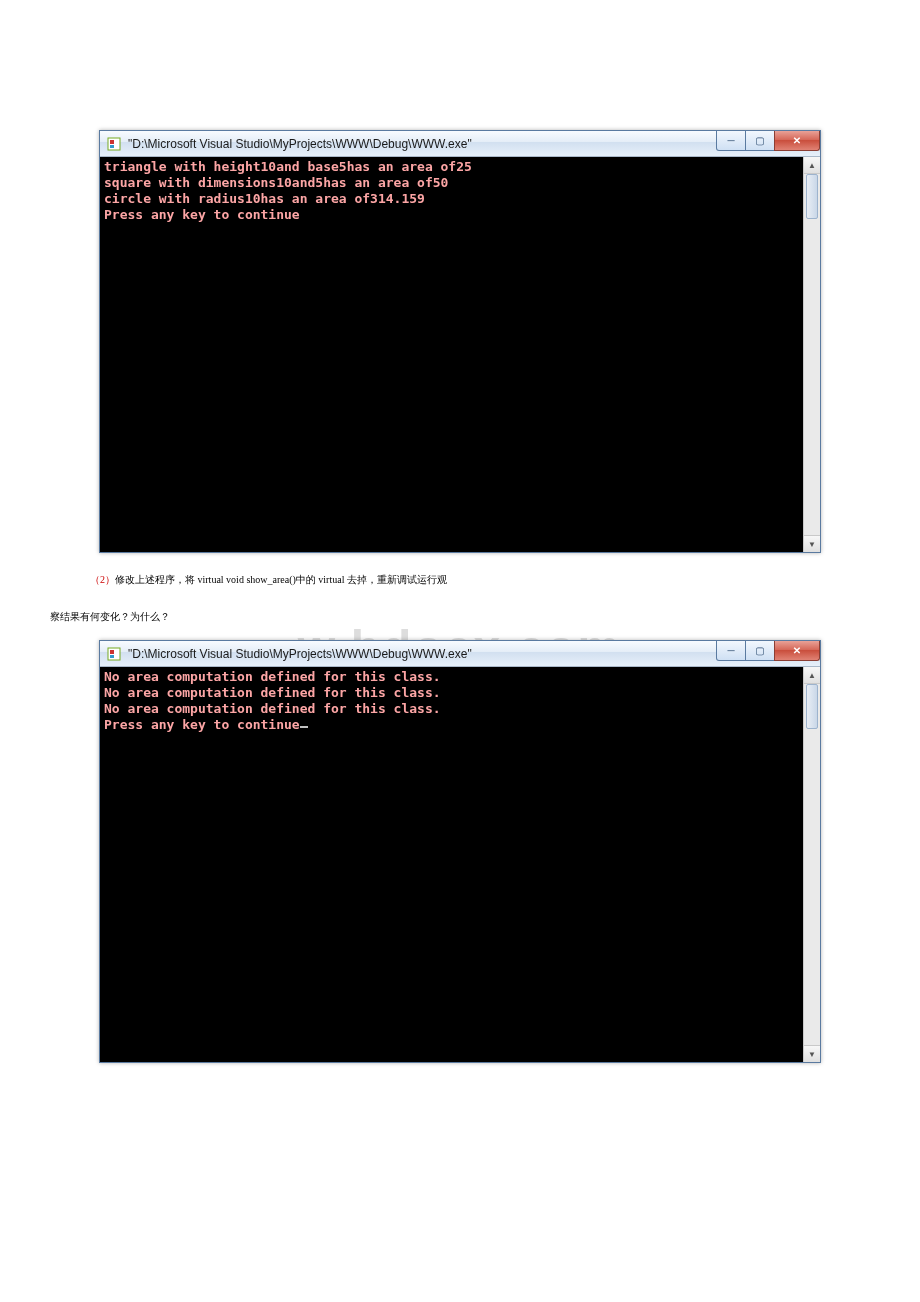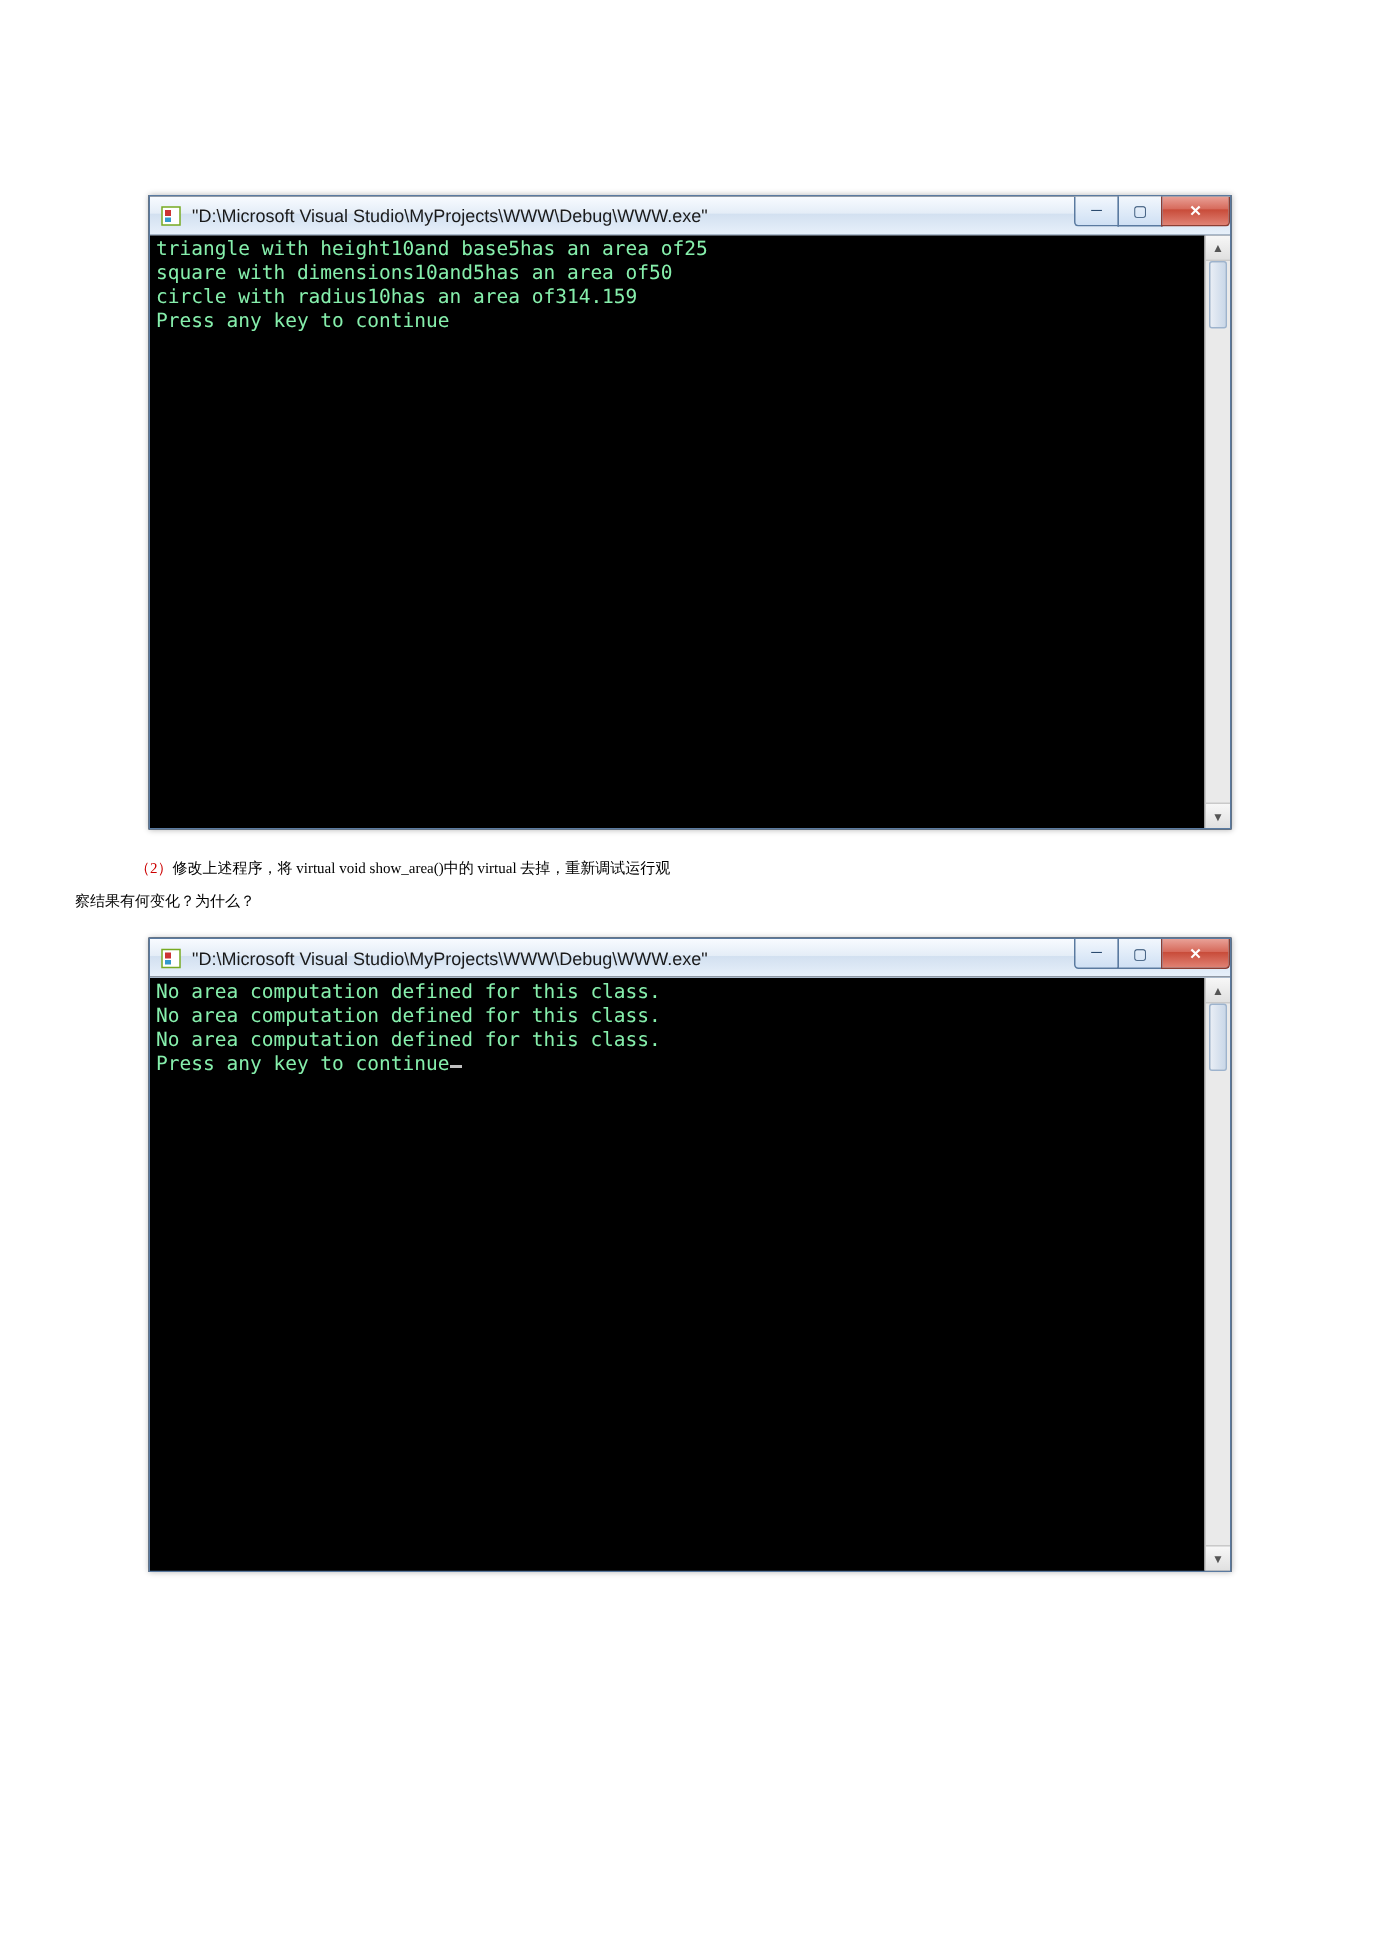--- a/index.html
+++ b/index.html
@@ -84,26 +84,27 @@
     border-color: #8b3e34;
     border-bottom-right-radius: 3px;
   }
   .console-body {
     display: flex;
     height: 395px;
   }
   .console-text {
     flex: 1;
     background: #000;
-    color: #86efac;
+    color: #fca5a5;
     font-family: "Consolas", "Lucida Console", monospace;
     font-size: 13px;
     line-height: 16px;
     padding: 2px 4px;
     white-space: pre;
+    font-weight: bold;
   }
   .console-text .cursor {
     display:inline-block;
     width:8px; height:2px;
     background:#c0c0c0;
     vertical-align: baseline;
     margin-bottom:1px;
   }
   .vscroll {
     width: 17px;
@@ -171,21 +172,21 @@
       <div class="track">
           <div class="thumb"></div>
         </div>
       <div class="arrow down">▼</div>
     </div>
   </div>
 </div>
 
 <div class="body-text">
   <span class="num">（2）</span><span>修改上述程序，将 virtual void show_area()中的 virtual 去掉，重新调试运行观</span><br>
-  <span style="margin-left:-40px; display:inline-block; text-indent:0;">察结果有何变化？为什么？</span>
+  <span style="margin-left:-40px; display:inline-block; text-indent:0;margin-top:15px;">察结果有何变化？为什么？</span>
 </div>
 
 <div class="console-window second">
   <div class="titlebar">
     <span class="app-icon">
       <svg viewBox="0 0 14 14">
           <rect x="1" y="1" width="12" height="12" fill="#fff" stroke="#7a2" stroke-width="1"></rect>
           <rect x="3" y="3" width="4" height="4" fill="#c33"></rect>
           <rect x="3" y="8" width="4" height="3" fill="#39c"></rect>
         </svg>

